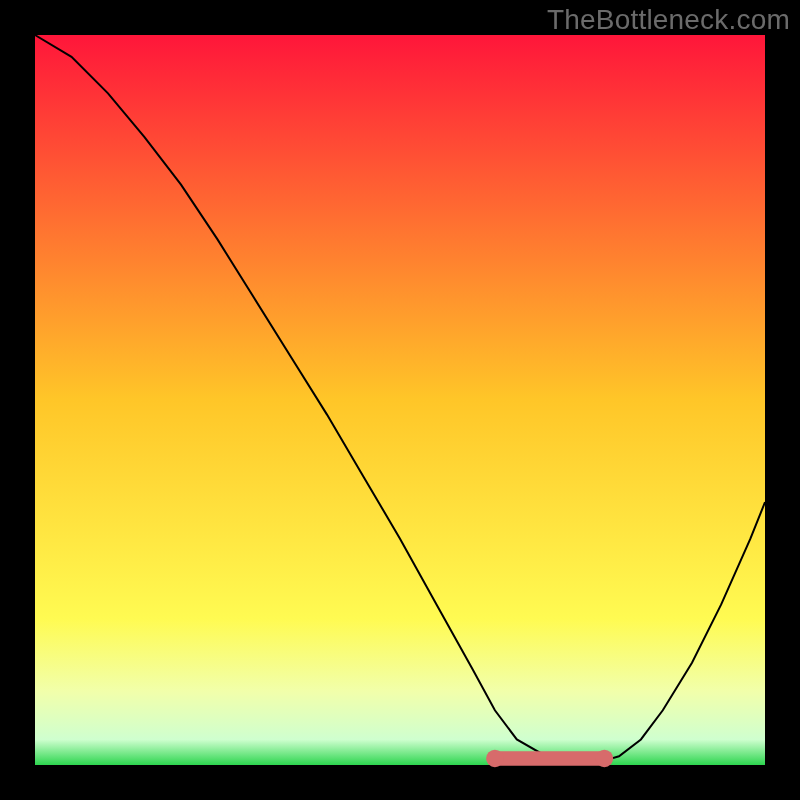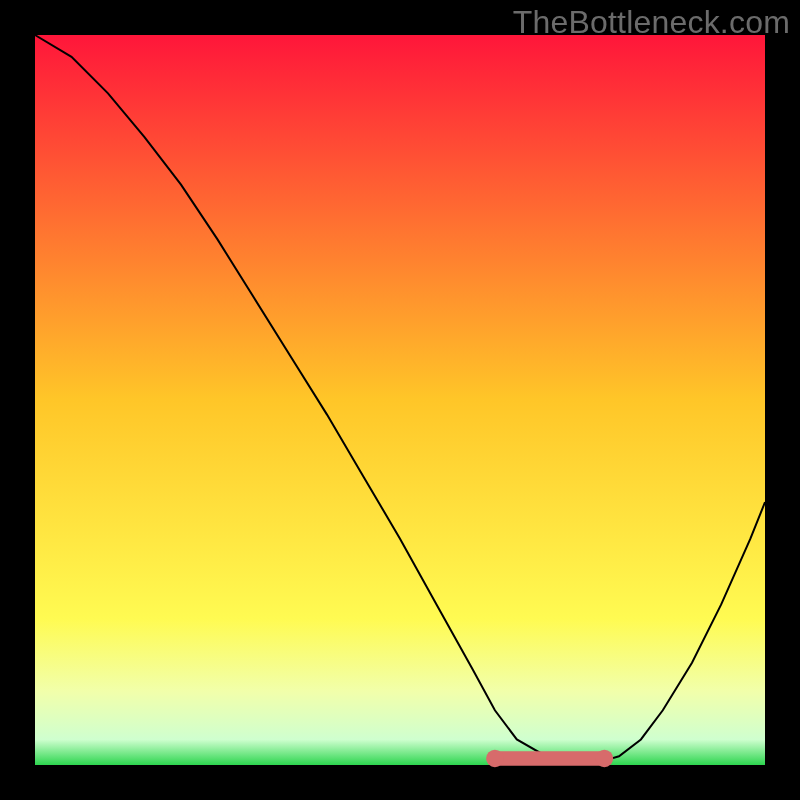--- a/index.html
+++ b/index.html
@@ -13,21 +13,21 @@
   .stage {
     position: relative;
     width: 800px;
     height: 800px;
   }
   .watermark {
     position: absolute;
     top: 4px;
     right: 10px;
     font-family: Arial, Helvetica, sans-serif;
-    font-size: 32px;
+    font-size: 28px;
     color: #6b6b6b;
     letter-spacing: 0.2px;
     user-select: none;
   }
   svg {
     display: block;
   }
 </style>
 </head>
 <body>

